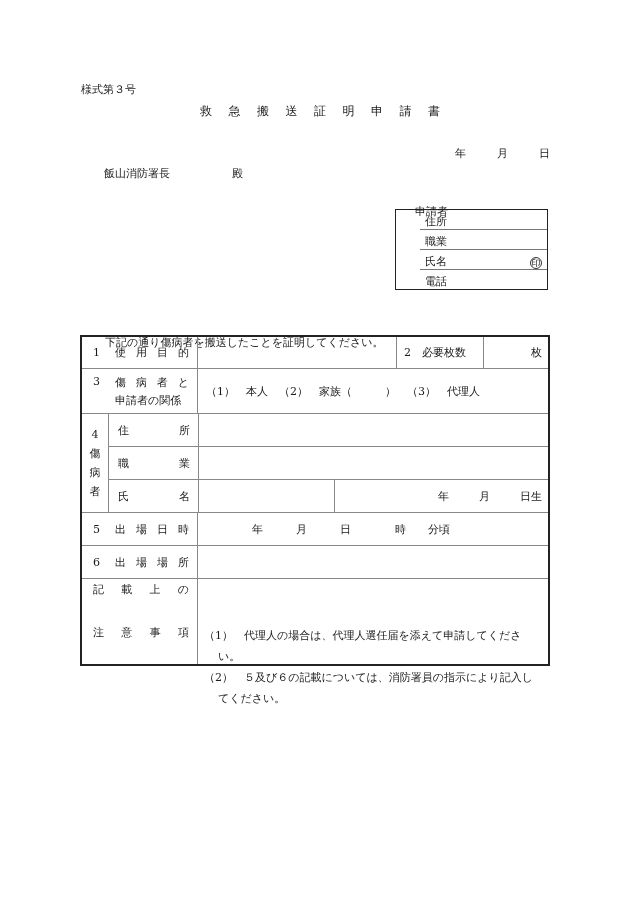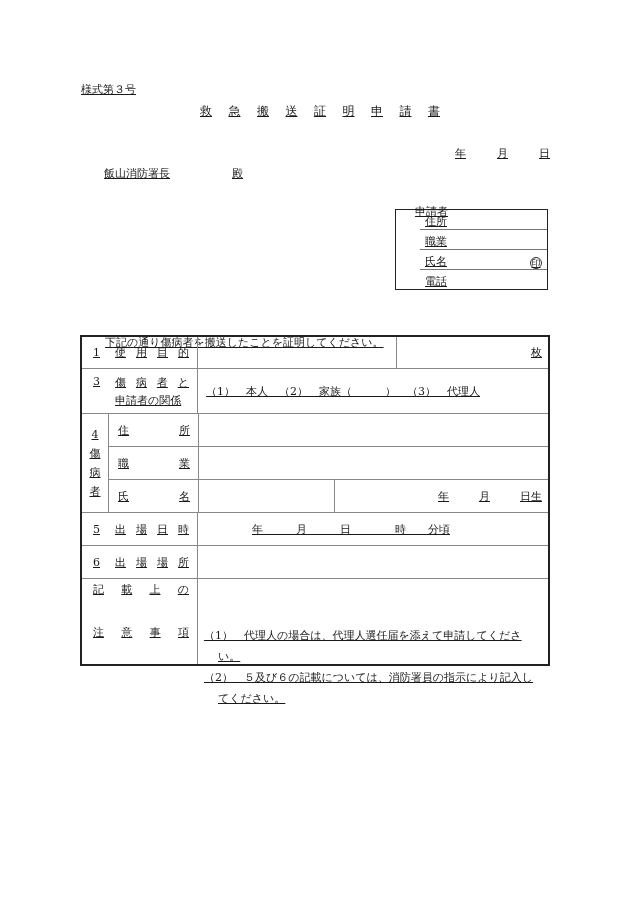--- a/index.html
+++ b/index.html
@@ -1,18 +1,18 @@
 <!DOCTYPE html>
 <html><head>
 <meta charset="utf-8">
 <style>
   html, body { margin: 0; padding: 0; background: #ffffff; }
   body { width: 630px; height: 903px; position: relative; overflow: hidden;
          font-family: "DejaVu Serif", "Liberation Serif", serif; color: #1a1a1a; }
-  .abs { position: absolute; text-decoration: underline; }
+  .abs { position: absolute; }
   .t11 { font-size: 11px; line-height: 14px; }
 
   
   #form-number { left: 81px; top: 83px; }
   #doc-title { left: 200px; top: 103px; width: 240px; display: flex; justify-content: space-between; font-size: 12px; }
   #date-line { left: 455px; top: 147px; width: 95px; display: flex; justify-content: space-between; }
   #addressee { left: 104px; top: 167px; }
   #addressee-honorific { left: 232px; top: 167px; }
   #applicant-label { left: 415px; top: 205px; }
 
@@ -100,20 +100,21 @@
     <div class="cell label-col">
       <span class="num">1</span>
       <span class="spread">
         <span>使</span>
         <span>用</span>
         <span>目</span>
         <span>的</span>
       </span>
     </div>
     <div class="cell" style="width:199px;"></div>
+    <div class="cell" style="width:87px; padding-left:7px;">2　必要枚数</div>
     <div class="cell grow" style="justify-content:flex-end; padding-right:6px;">
       <span>枚</span>
     </div>
   </div>
 
   <div class="row" style="height:44px;">
     <div class="cell label-col" style="flex-direction:column; align-items:stretch; justify-content:center;">
       <div style="display:flex;">
         <span class="num">3</span>
         <span class="spread">

